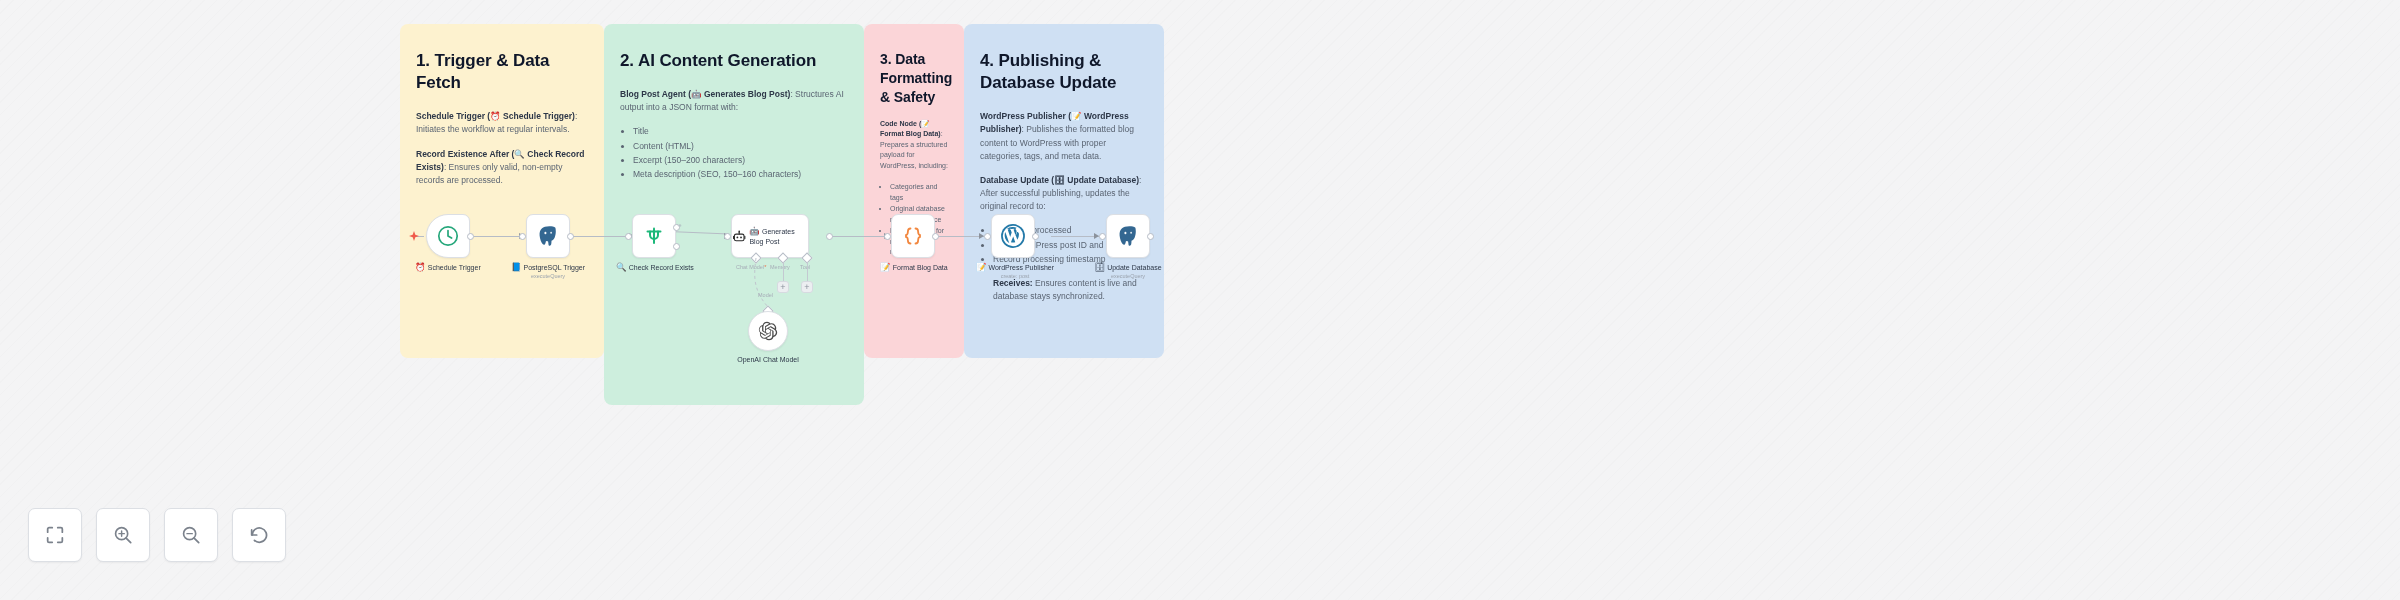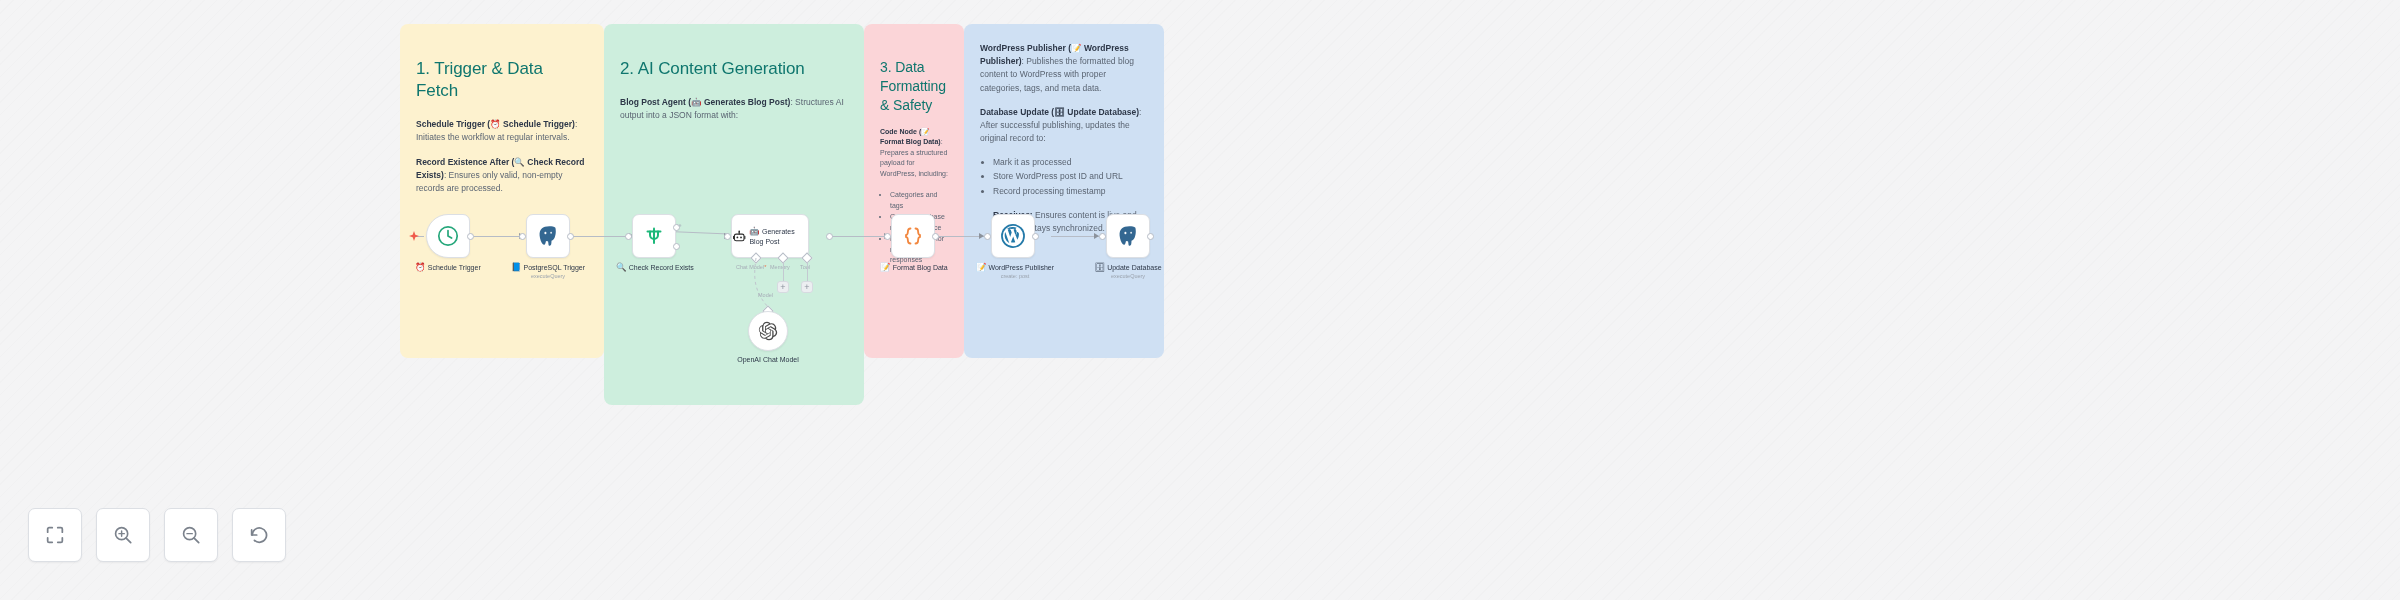--- a/index.html
+++ b/index.html
@@ -14,22 +14,22 @@
     position:absolute;inset:0;
     background-color:#f4f4f5;
     background-image:repeating-linear-gradient(135deg,
       rgba(0,0,0,0.012) 0px, rgba(0,0,0,0.012) 1px,
       rgba(0,0,0,0) 1px, rgba(0,0,0,0) 9px);
   }
 
   
   .note{position:absolute;border-radius:8px;box-sizing:border-box;
         padding:18px 16px 14px 16px;overflow:hidden;}
-  .note h2{margin:16px 0 16px 0;font-size:17px;font-weight:normal;
-           color:#0f766e;letter-spacing:-0.1px;line-height:1.3;}
+  .note h2{margin:8px 0 16px 0;font-size:17px;font-weight:bold;
+           color:#0f172a;letter-spacing:-0.1px;line-height:1.3;}
   .note p{margin:0 0 11px 0;font-size:8.5px;line-height:1.55;color:#5a6472;}
   .note p b{color:#2d3748;font-weight:bold;}
   .note ul{margin:0 0 11px 0;padding-left:13px;}
   .note li{font-size:8.5px;line-height:1.55;color:#5a6472;margin-bottom:1px;}
   .note .purpose{margin-left:13px;}
   .ico{font-size:8.5px;}
 
   #note-1{left:400px;top:24px;width:204px;height:334px;background:#fdf2cf;}
   #note-2{left:604px;top:24px;width:260px;height:381px;background:#cdeedd;}
   #note-3{left:864px;top:24px;width:100px;height:334px;background:#fbd5d8;}
@@ -86,35 +86,42 @@
   <p>
     <b>Record Existence After (🔍 Check Record Exists)</b><span>: Ensures only valid, non-empty records are processed.</span>
   </p>
 </div>
 
 <div class="note" id="note-2">
   <h2>2. AI Content Generation</h2>
   <p>
     <b>Blog Post Agent (🤖 Generates Blog Post)</b><span>: Structures AI output into a JSON format with:</span>
   </p>
+  <ul>
+    <li>Title</li>
+    <li>Content (HTML)</li>
+    <li>Excerpt (150–200 characters)</li>
+    <li>Meta description (SEO, 150–160 characters)</li>
+  </ul>
 </div>
 
 <div class="note" id="note-3">
   <h2>3. Data Formatting &amp; Safety</h2>
   <p>
     <b>Code Node (📝 Format Blog Data)</b><span>: Prepares a structured payload for WordPress, including:</span>
   </p>
   <ul>
     <li>Categories and tags</li>
     <li>Original database record reference</li>
     <li>Error handling for malformed AI responses</li>
   </ul>
 </div>
 
 <div class="note" id="note-4">
+  <h2>4. Publishing &amp; Database Update</h2>
   <p>
     <b>WordPress Publisher (📝 WordPress Publisher)</b><span>: Publishes the formatted blog content to WordPress with proper categories, tags, and meta data.</span>
   </p>
   <p>
     <b>Database Update (🗄 Update Database)</b><span>: After successful publishing, updates the original record to:</span>
   </p>
   <ul>
     <li>Mark it as processed</li>
     <li>Store WordPress post ID and URL</li>
     <li>Record processing timestamp</li>

